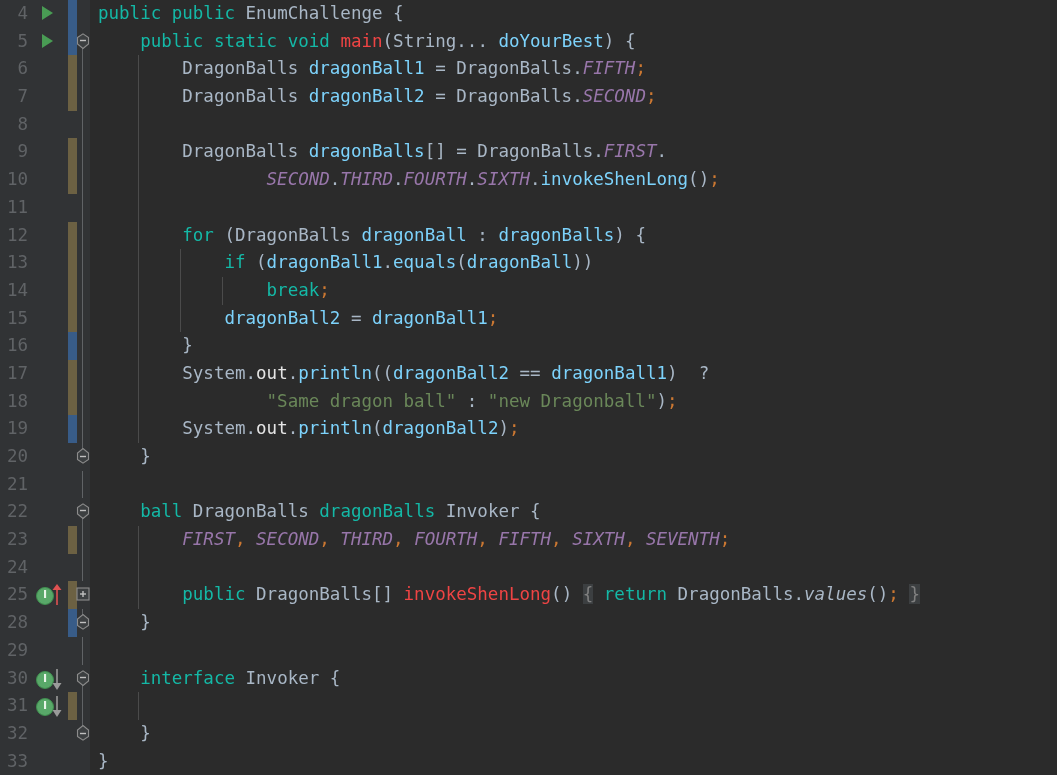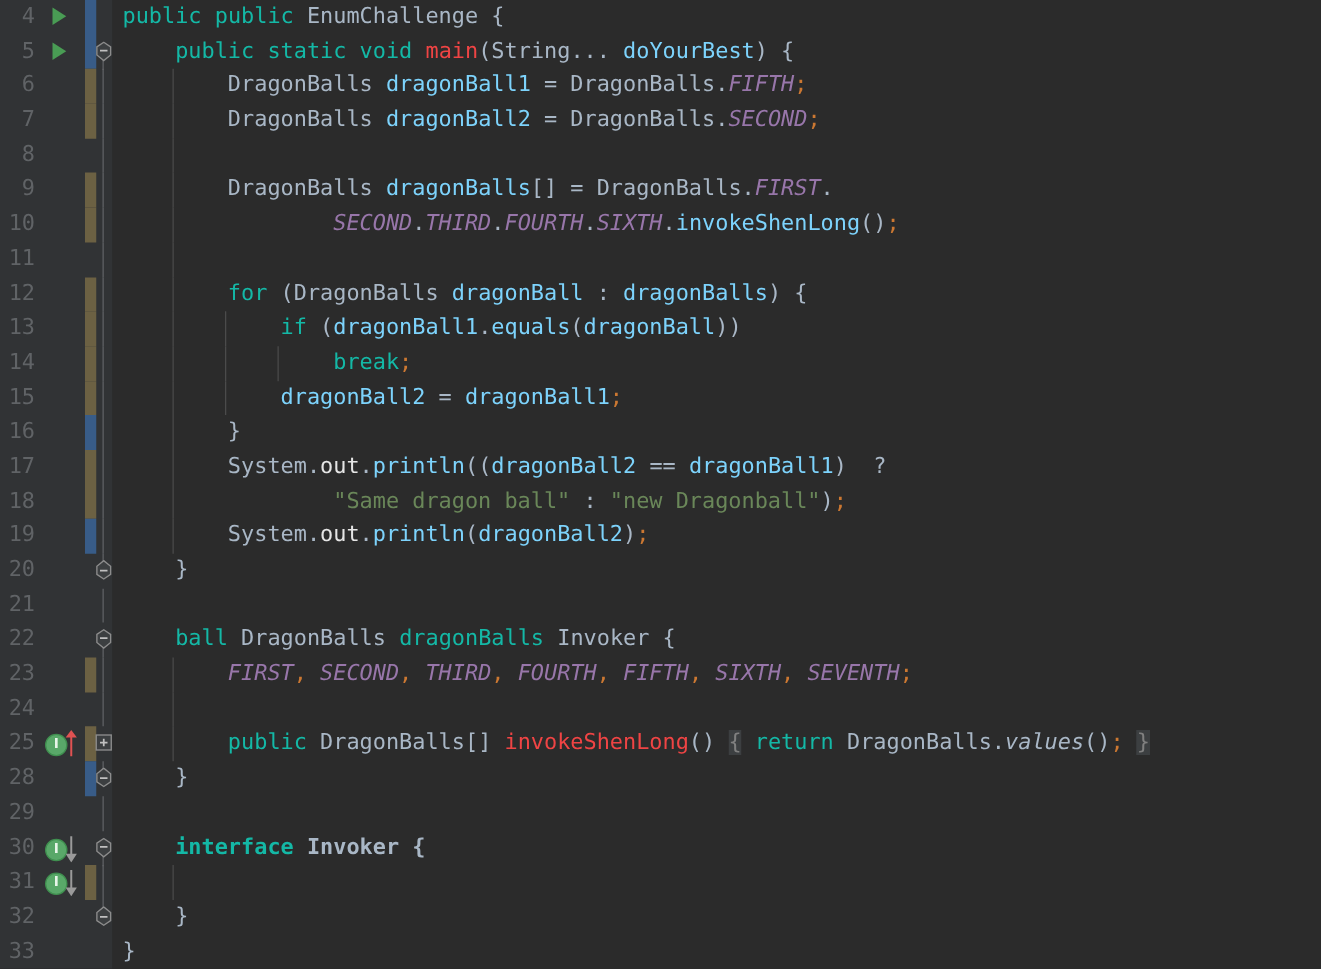--- a/index.html
+++ b/index.html
@@ -312,19 +312,19 @@
         <div class="line"><span class="indent" style="left: 48.08px;"></span><span style="margin-left: 8px;"><span class="punc">                </span><span class="str">"Same dragon ball"</span><span class="punc"> : </span><span class="str">"new Dragonball"</span><span class="punc">)</span><span class="orange">;</span></span></div>
         <div class="line"><span class="indent" style="left: 48.08px;"></span><span style="margin-left: 8px;"><span class="punc">        </span><span class="type">System</span><span class="punc">.</span><span class="field">out</span><span class="punc">.</span><span class="id">println</span><span class="punc">(</span><span class="id">dragonBall2</span><span class="punc">)</span><span class="orange">;</span></span></div>
         <div class="line"><span style="margin-left: 8px;"><span class="punc">    }</span></span></div>
         <div class="line"><span style="margin-left: 8px;"></span></div>
         <div class="line"><span style="margin-left: 8px;"><span class="punc">    </span><span class="kw">ball</span><span class="punc"> </span><span class="type">DragonBalls</span><span class="punc"> </span><span class="kw">dragonBalls</span><span class="punc"> </span><span class="type">Invoker</span><span class="punc"> {</span></span></div>
         <div class="line"><span class="indent" style="left: 48.08px;"></span><span style="margin-left: 8px;"><span class="punc">        </span><span class="enumc">FIRST</span><span class="orange">, </span><span class="enumc">SECOND</span><span class="orange">, </span><span class="enumc">THIRD</span><span class="orange">, </span><span class="enumc">FOURTH</span><span class="orange">, </span><span class="enumc">FIFTH</span><span class="orange">, </span><span class="enumc">SIXTH</span><span class="orange">, </span><span class="enumc">SEVENTH</span><span class="orange">;</span></span></div>
         <div class="line"><span class="indent" style="left: 48.08px;"></span><span style="margin-left: 8px;"></span></div>
         <div class="line"><span class="indent" style="left: 48.08px;"></span><span style="margin-left: 8px;"><span class="punc">        </span><span class="kw">public</span><span class="punc"> </span><span class="type">DragonBalls</span><span class="punc">[] </span><span class="meth">invokeShenLong</span><span class="punc">()</span><span class="punc"> </span><span class="foldbg">{</span><span class="punc"> </span><span class="kw">return</span><span class="punc"> </span><span class="type">DragonBalls</span><span class="punc">.</span><span class="statm">values</span><span class="punc">()</span><span class="orange">;</span><span class="punc"> </span><span class="foldbg">}</span></span></div>
         <div class="line"><span style="margin-left: 8px;"><span class="punc">    }</span></span></div>
         <div class="line"><span style="margin-left: 8px;"></span></div>
-        <div class="line"><span style="margin-left: 8px; font-weight: bold;"><span class="punc">    </span><span class="kw">interface</span><span class="punc"> </span><span class="type">Invoker</span><span class="punc"> {</span></span></div>
+        <div class="line"><span style="margin-left: 8px;"><span class="punc">    </span><span class="kw">interface</span><span class="punc"> </span><span class="type">Invoker</span><span class="punc"> {</span></span></div>
         <div class="line"><span class="indent" style="left: 48.08px;"></span></div>
         <div class="line"><span style="margin-left: 8px;"><span class="punc">    }</span></span></div>
         <div class="line"><span style="margin-left: 8px;"><span class="punc">}</span></span></div>
       </div>
   </div>
 </div>
 
 </body></html>

